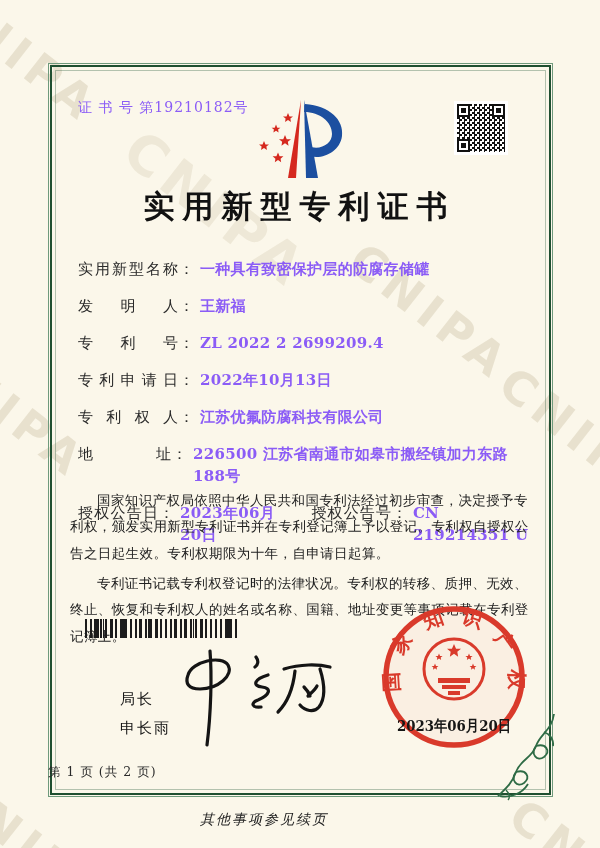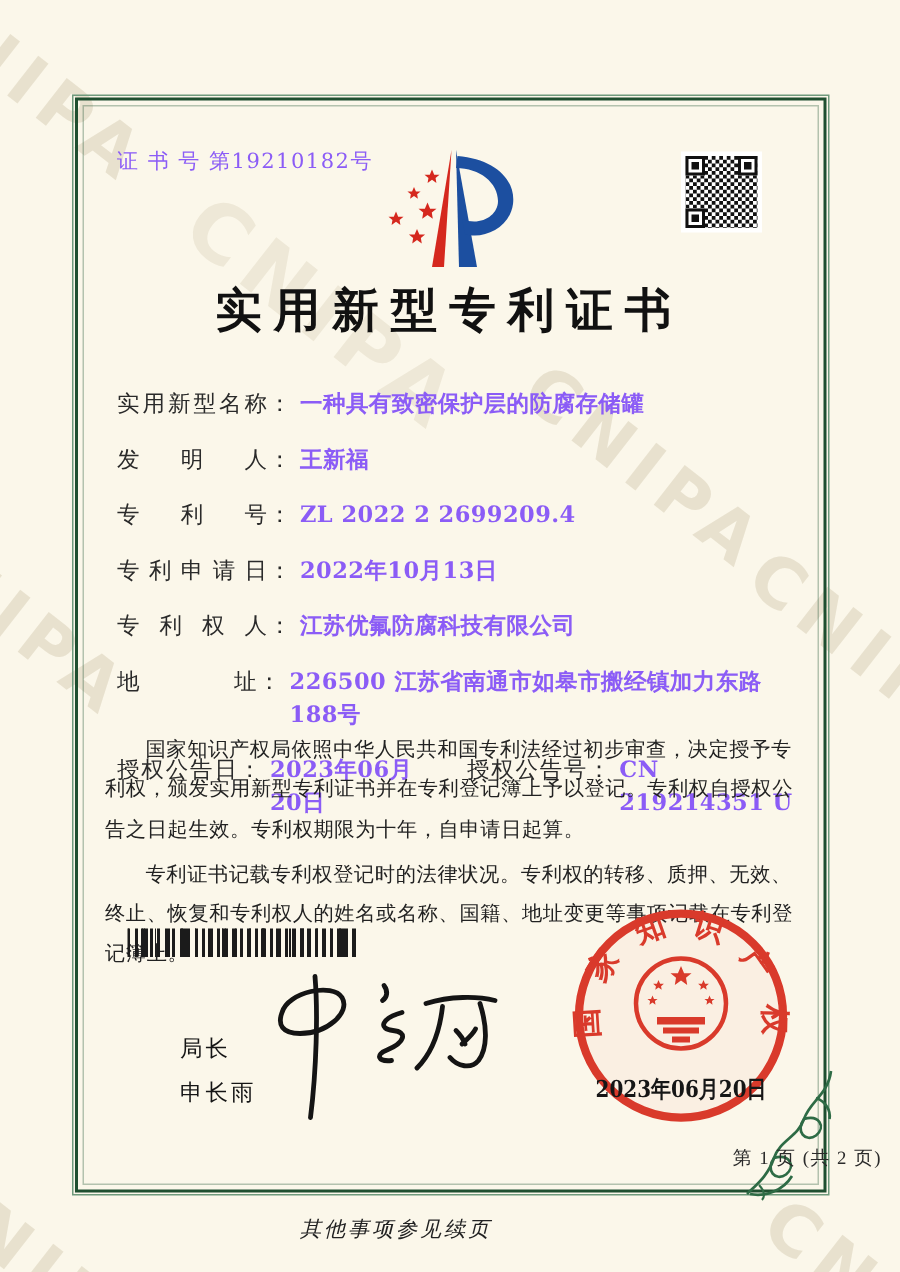--- a/index.html
+++ b/index.html
@@ -92,21 +92,21 @@
     font-family:"DejaVu Sans","Liberation Sans",sans-serif;font-size:15px;color:#151515;margin-left:32px;}
   .signer div{margin-bottom:10px;letter-spacing:2px;}
   .sig{position:absolute;left:178px;top:645px;z-index:4;}
   
   .seal{position:absolute;left:378px;top:601px;z-index:5;}
   
   .flourish{position:absolute;left:494px;top:712px;z-index:4;}
   
   .pageinfo{
     position:absolute;left:48px;width:540px;top:764px;z-index:4;
-    text-align:right;font-size:12.5px;color:#2a2a2a;letter-spacing:1px;font-family:Liberation Serif, serif;
+    text-align:left;font-size:12.5px;color:#2a2a2a;letter-spacing:1px;
   }
   .contnote{
     position:absolute;left:0;width:528px;top:811px;z-index:4;
     text-align:center;font-size:14px;font-style:italic;color:#222;letter-spacing:2px;
   }
 </style>
 </head>
 <body>
 
 <div class="wm" style="left:-40px;top:-26px">CNIPA</div>

